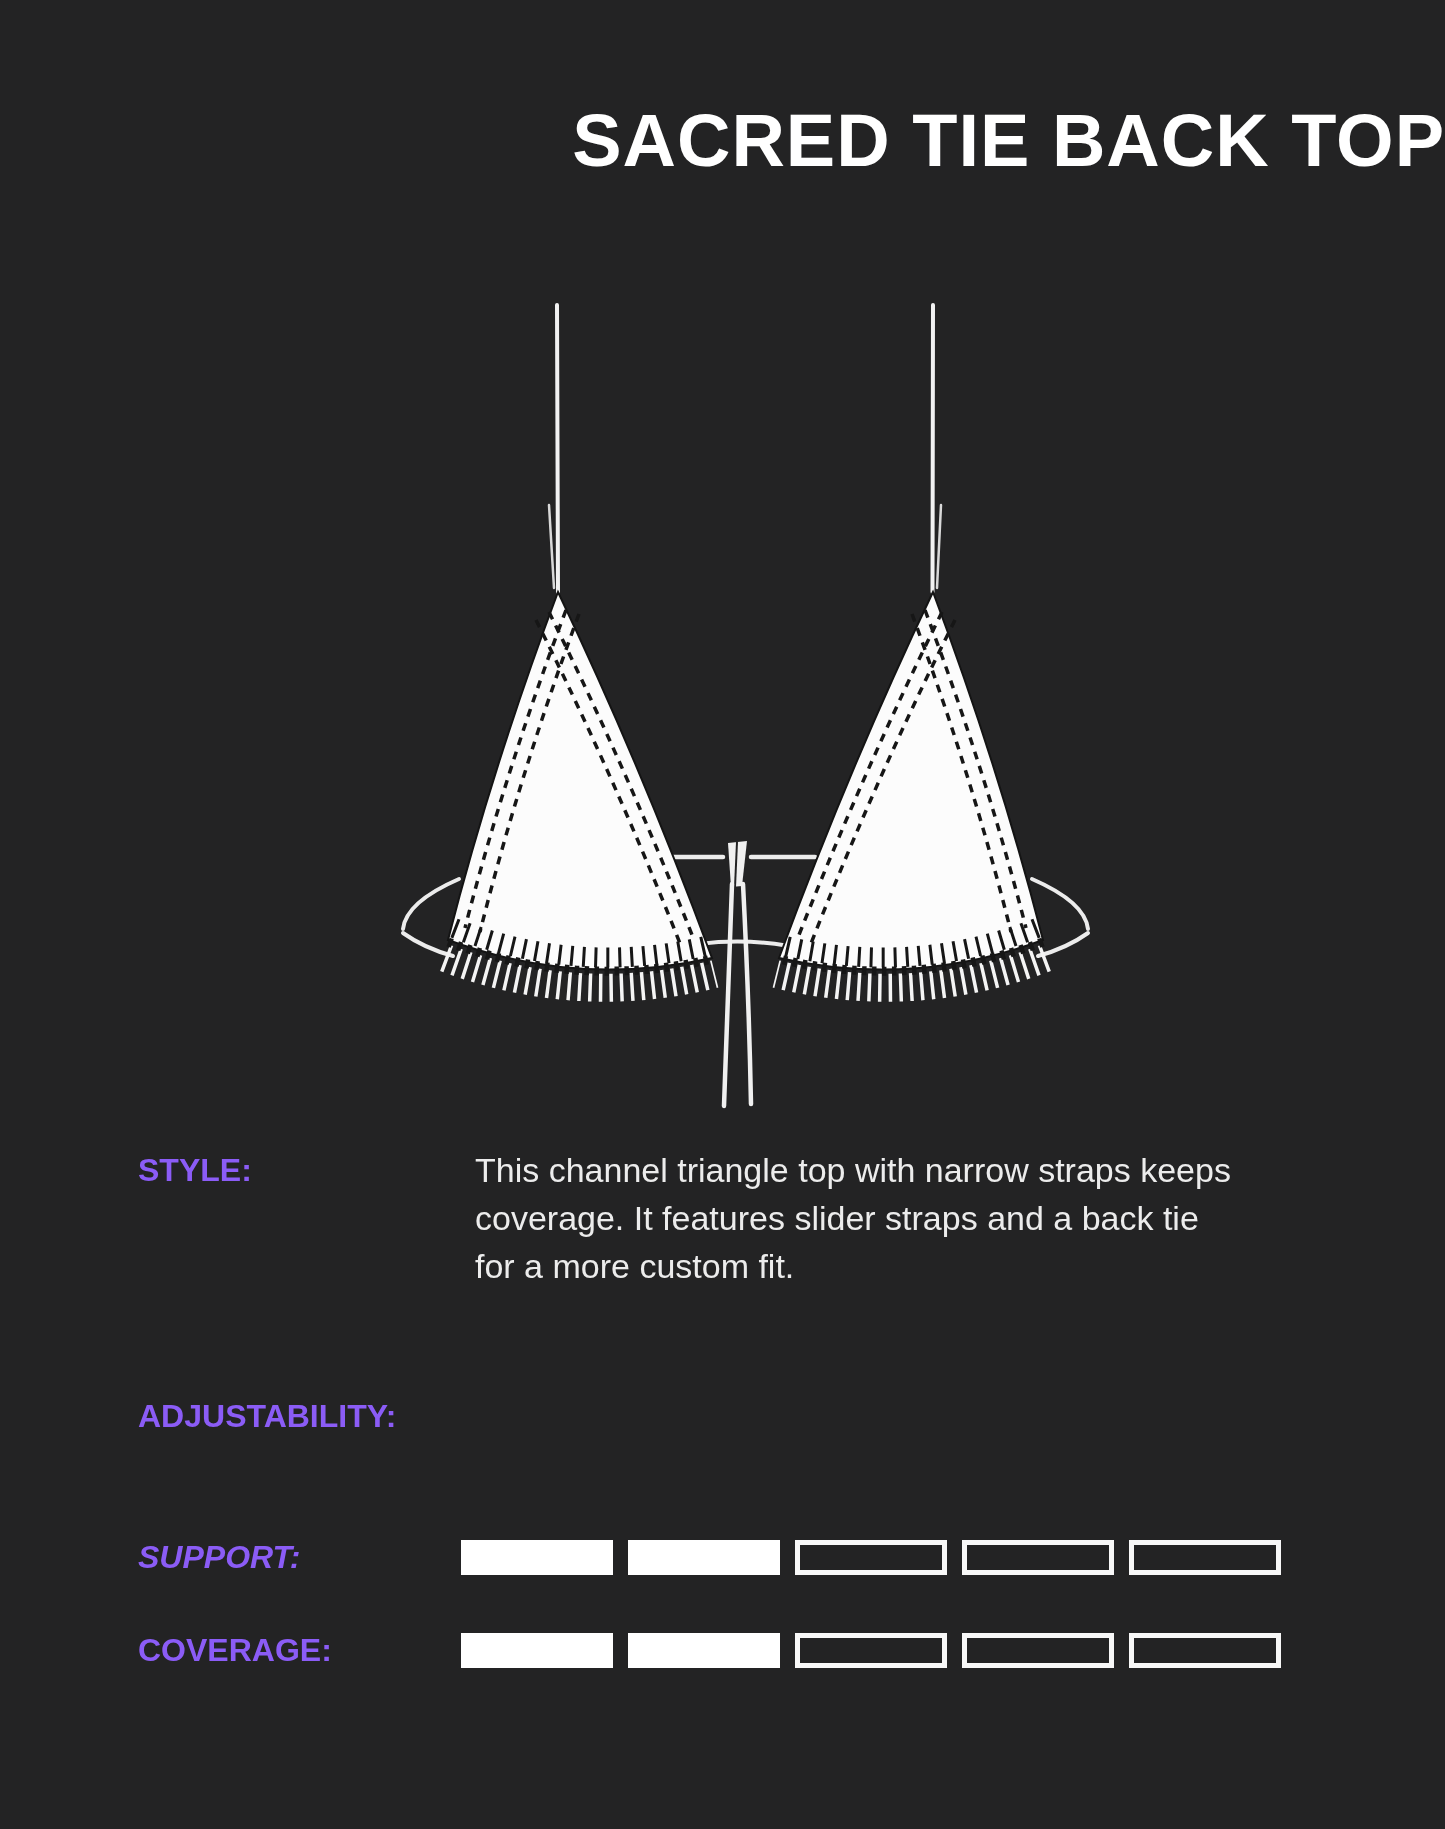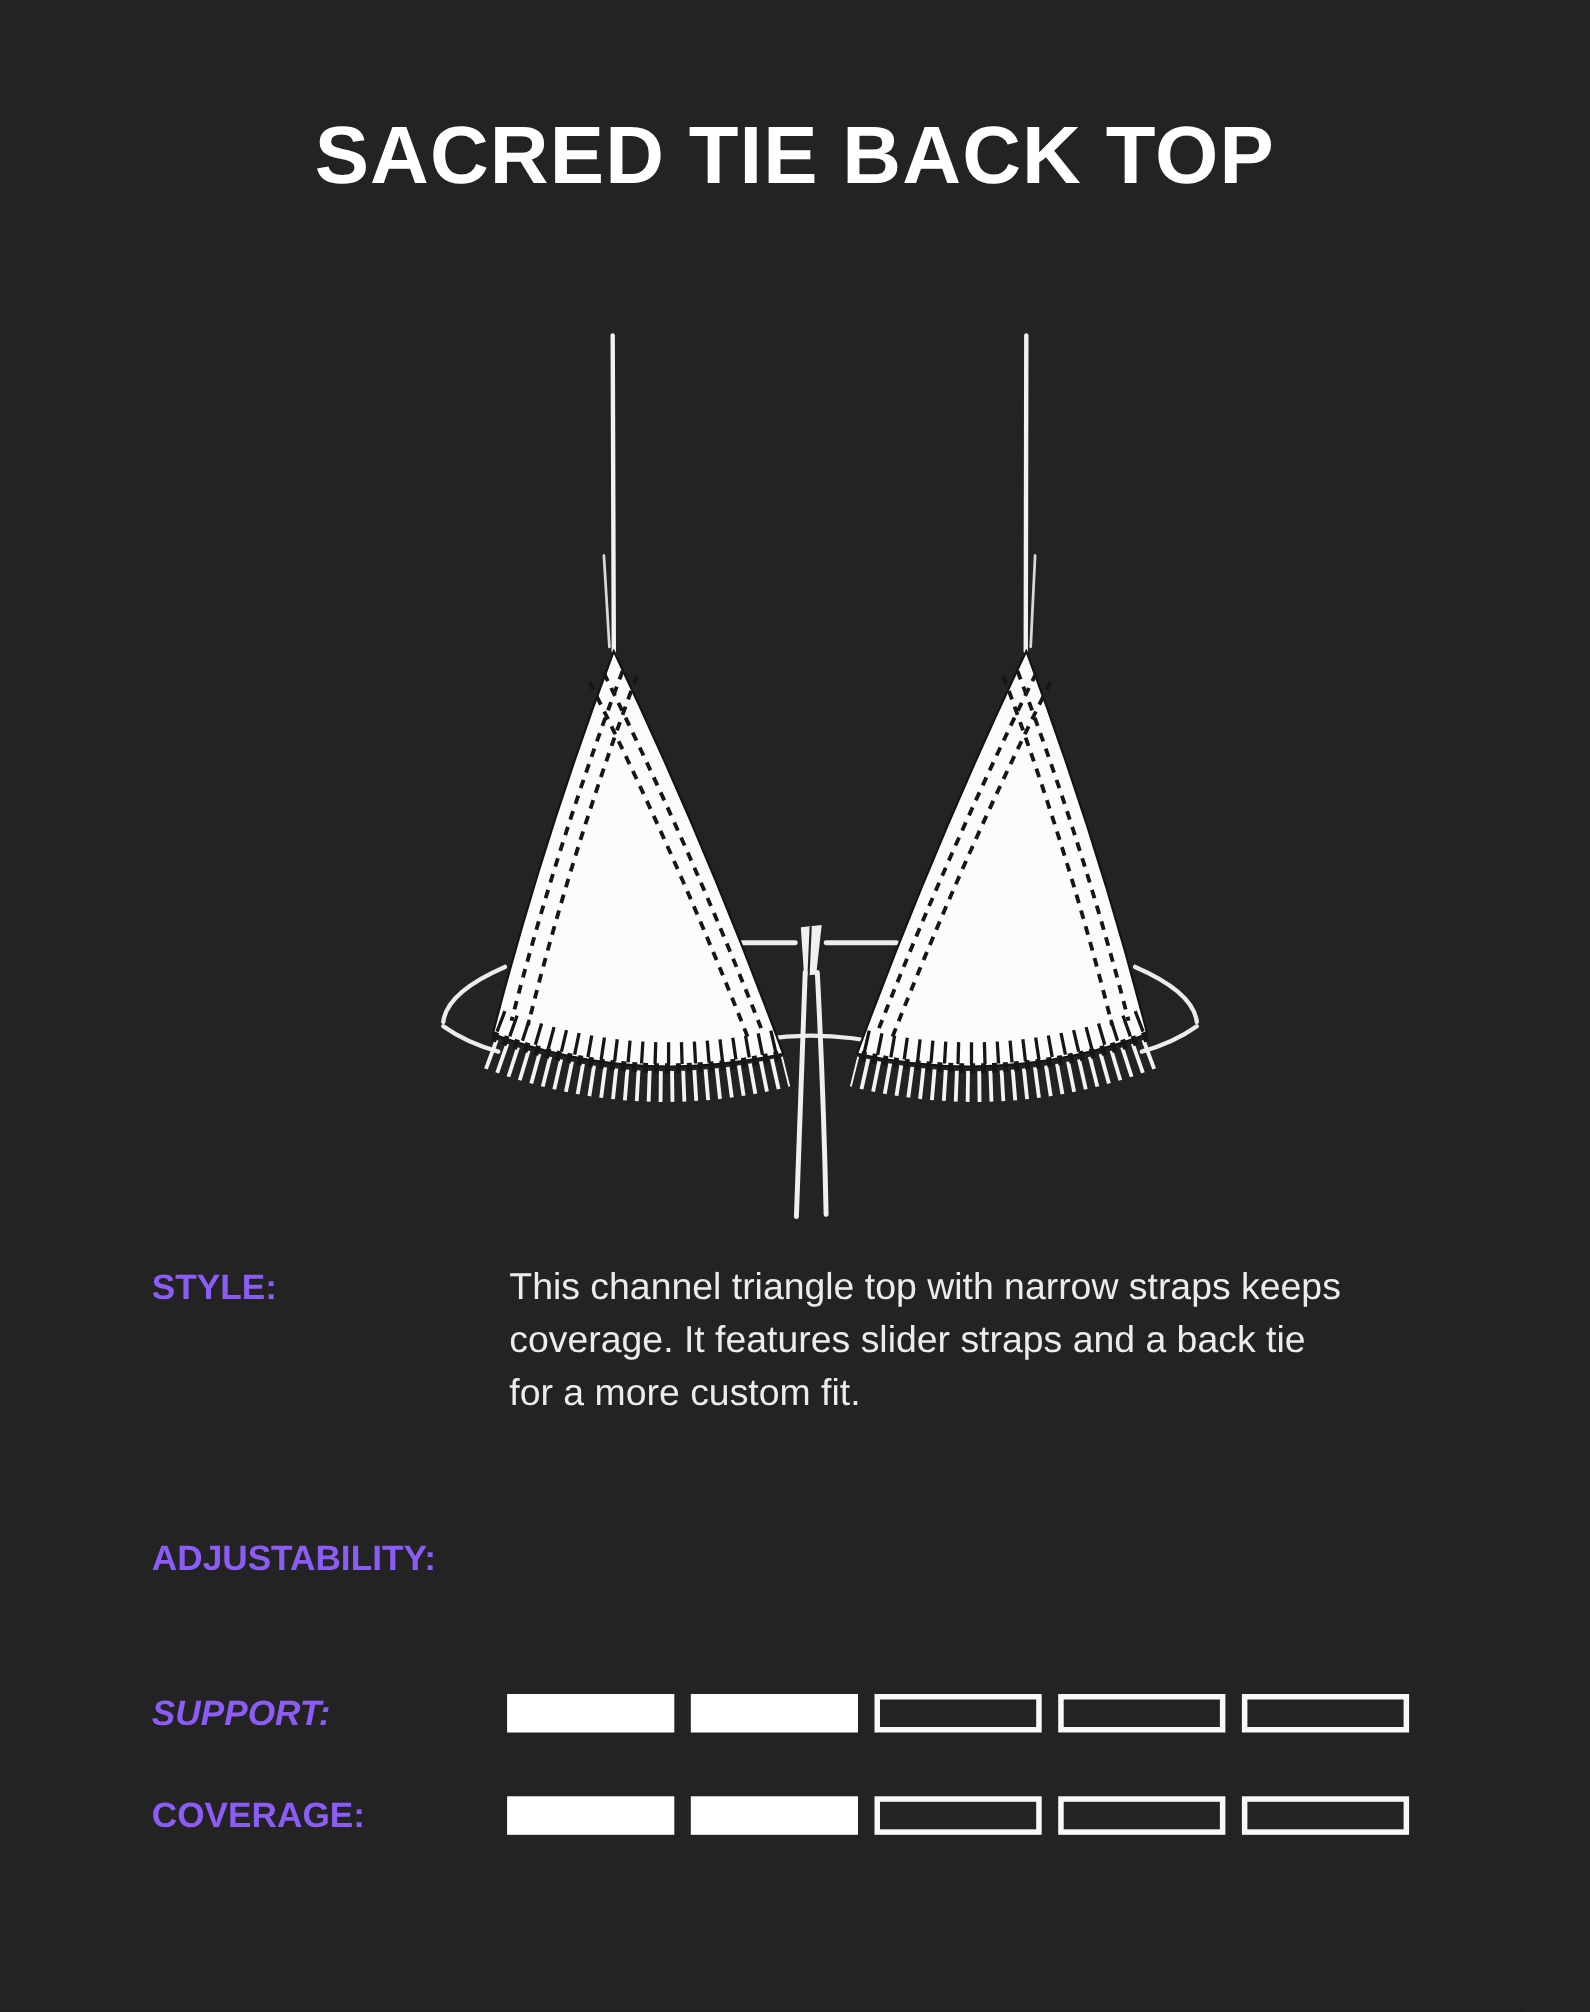--- a/index.html
+++ b/index.html
@@ -7,21 +7,21 @@
     position:relative;
     width:1445px;height:1829px;
     background:#232324;
     font-family:"Liberation Sans", sans-serif;
     overflow:hidden;
   }
   .title{
     position:absolute;
     left:0;top:104px;width:1445px;
     margin:0;
-    text-align:center;
+    text-align:right;
     color:#ffffff;
     font-size:74px;
     font-weight:700;
     letter-spacing:1px;
     line-height:1;
   }
   .illustration{
     position:absolute;
     left:340px;top:250px;
     width:770px;height:880px;
@@ -102,21 +102,21 @@
     <path d="M 1046 958 Q 913 1008 776 974" stroke="#f4f4f4" stroke-width="28" fill="none" stroke-dasharray="3.5 7"></path>
     <path d="M 1043 942 Q 913 990 779 959" stroke="#161616" stroke-width="9" fill="none" stroke-dasharray="4.5 5.5"></path>
 
     <polygon points="728,843 747,841 742,886 731,887" fill="#f0f0f0"></polygon>
     <path d="M 737 842 L 735 887" stroke="#232324" stroke-width="2" fill="none"></path>
     <path d="M 732 884 L 724 1106" stroke="#f0f0f0" stroke-width="4.5" fill="none" stroke-linecap="round"></path>
     <path d="M 743 884 Q 749 1000 751 1104" stroke="#f0f0f0" stroke-width="4.5" fill="none" stroke-linecap="round"></path>
   </svg>
 
   <div class="label" style="top:1146px;">STYLE:</div>
-  <div class="bodytext" style="top:1146px;">
+  <div class="bodytext" style="top:1146px;margin-left:12px;">
     <div>This channel triangle top with narrow straps keeps</div>
     <div>coverage. It features slider straps and a back tie</div>
     <div>for a more custom fit.</div>
   </div>
 
   <div class="label" style="top:1392px;">ADJUSTABILITY:</div>
 
   <div class="label" style="top:1533px;font-style:italic;">SUPPORT:</div>
   <div class="bars" style="top:1540px;">
       <div class="bar filled"></div>

